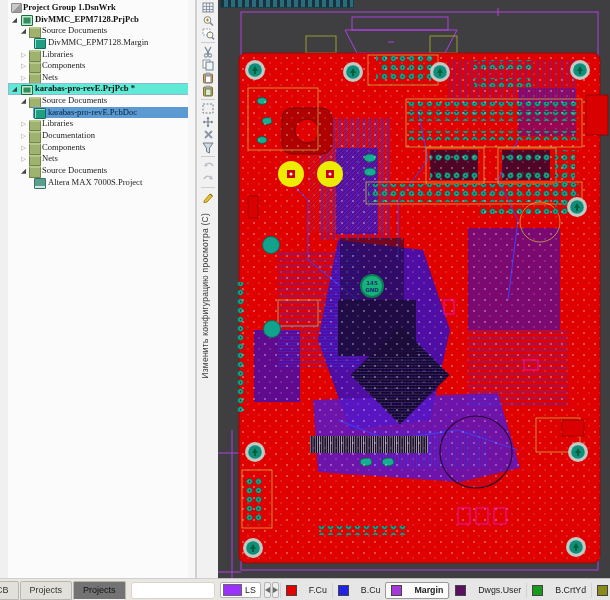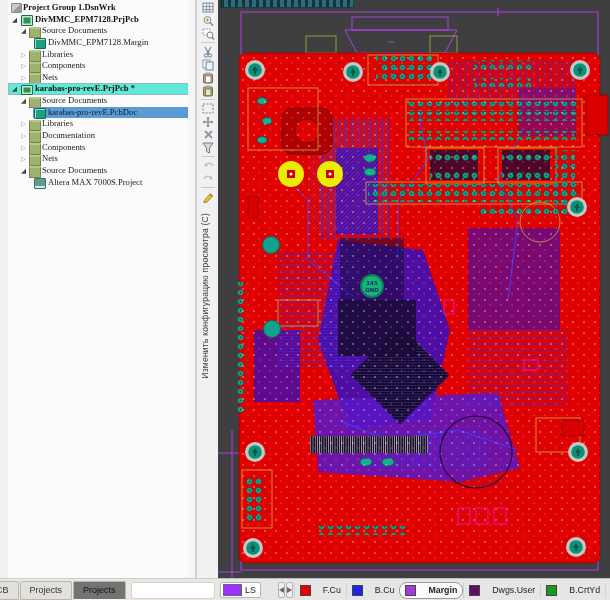--- a/index.html
+++ b/index.html
@@ -60,31 +60,31 @@
   
   .pcb-view{position:absolute;left:218px;top:0;width:392px;height:578px;background:#3f3f41;}
   .clipped-tab{position:absolute;left:2px;top:0;width:132px;height:7px;background:#2d6a7a;
       background-image:repeating-linear-gradient(90deg,#16323c 0 3px,transparent 3px 7px);
       border:1px solid #174049;border-top:none;}
 
   
   .layerbar{position:absolute;left:218px;top:578px;width:392px;height:22px;background:#e6e6e6;
             border-top:1px solid #bdbdbd;display:flex;align-items:center;font-size:8.8px;color:#222;}
   .ls-chip{display:flex;align-items:center;gap:3px;background:#fff;border:1px solid #b5b5b5;
-           border-radius:2px;padding:1px 4px 1px 2px;margin:0 17px 0 2px;}
+           border-radius:2px;padding:1px 4px 1px 2px;margin:0 3px 0 2px;}
   .ls-swatch{width:17px;height:10px;border:1px solid #666;}
   .larrow{width:12px;height:14px;background:#efefef;border:1px solid #b5b5b5;border-radius:2px;
           display:flex;align-items:center;justify-content:center;margin-right:1px;}
   .tri{width:0;height:0;border-style:solid;}
   .tri.left{border-width:3.5px 5px 3.5px 0;border-color:transparent #6a6a6a transparent transparent;}
   .tri.right{border-width:3.5px 0 3.5px 5px;border-color:transparent transparent transparent #6a6a6a;}
   .ltab{display:flex;align-items:center;gap:12px;padding:2px 5px;border-left:1px solid #d2d2d2;}
   .ltab:first-of-type{border-left:none;}
   .ltab .sw{width:9px;height:9px;border:1px solid #444;}
-  .ltab.active{background:#fbfbfb;border:1px solid #9a9a9a;border-radius:8px;font-weight:bold;}
+  .ltab.active{background:#fbfbfb;border:1px solid #9a9a9a;border-radius:2px;font-weight:bold;}
 </style>
 </head>
 <body>
 
 <div class="projects-panel">
   <div class="tree">
     <div class="trow l0 bold">
       <span class="ticon ic-dsnwrk"></span>
       <span class="lbl">Project Group 1.DsnWrk</span>
     </div>

